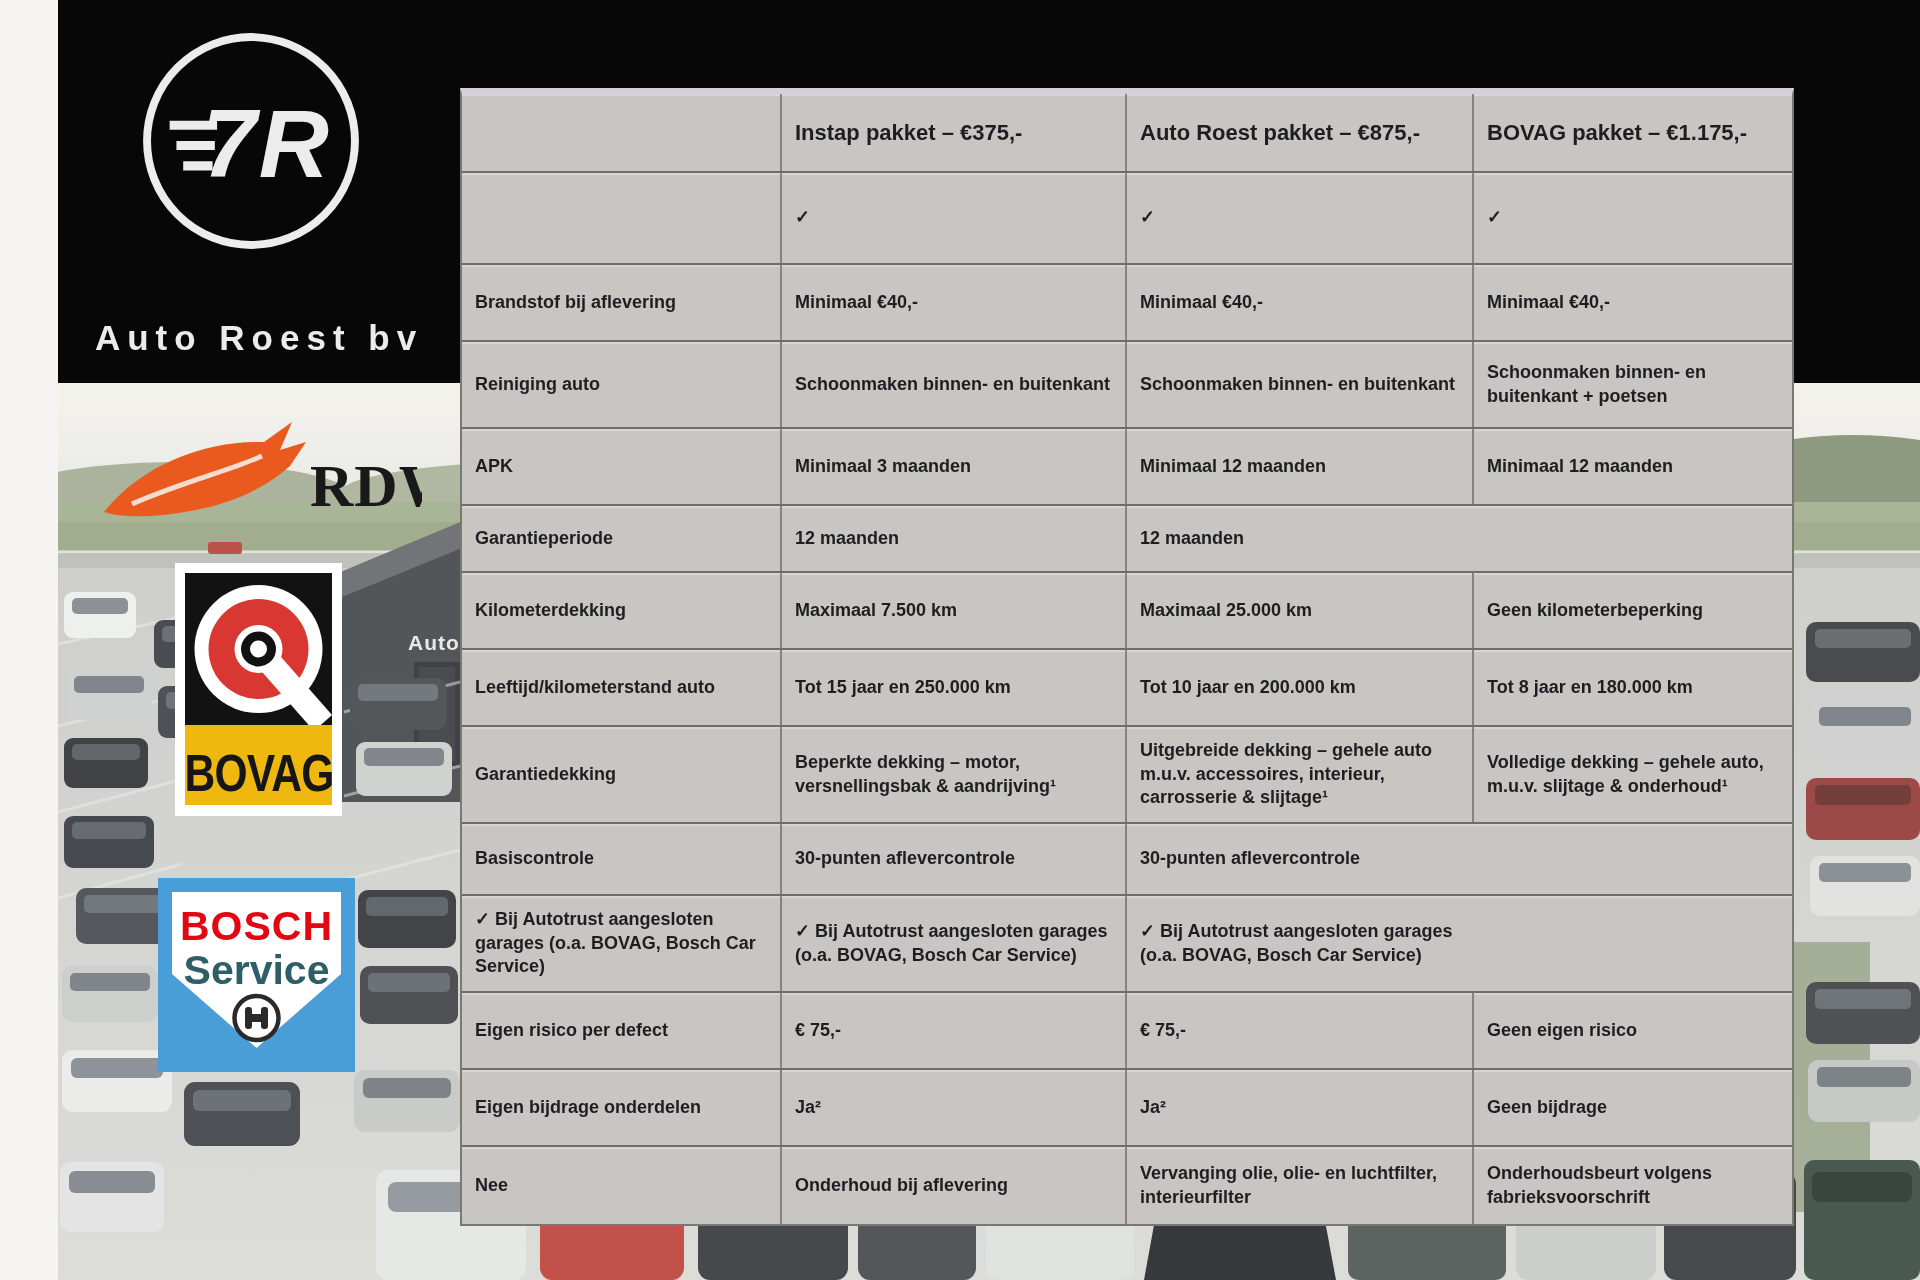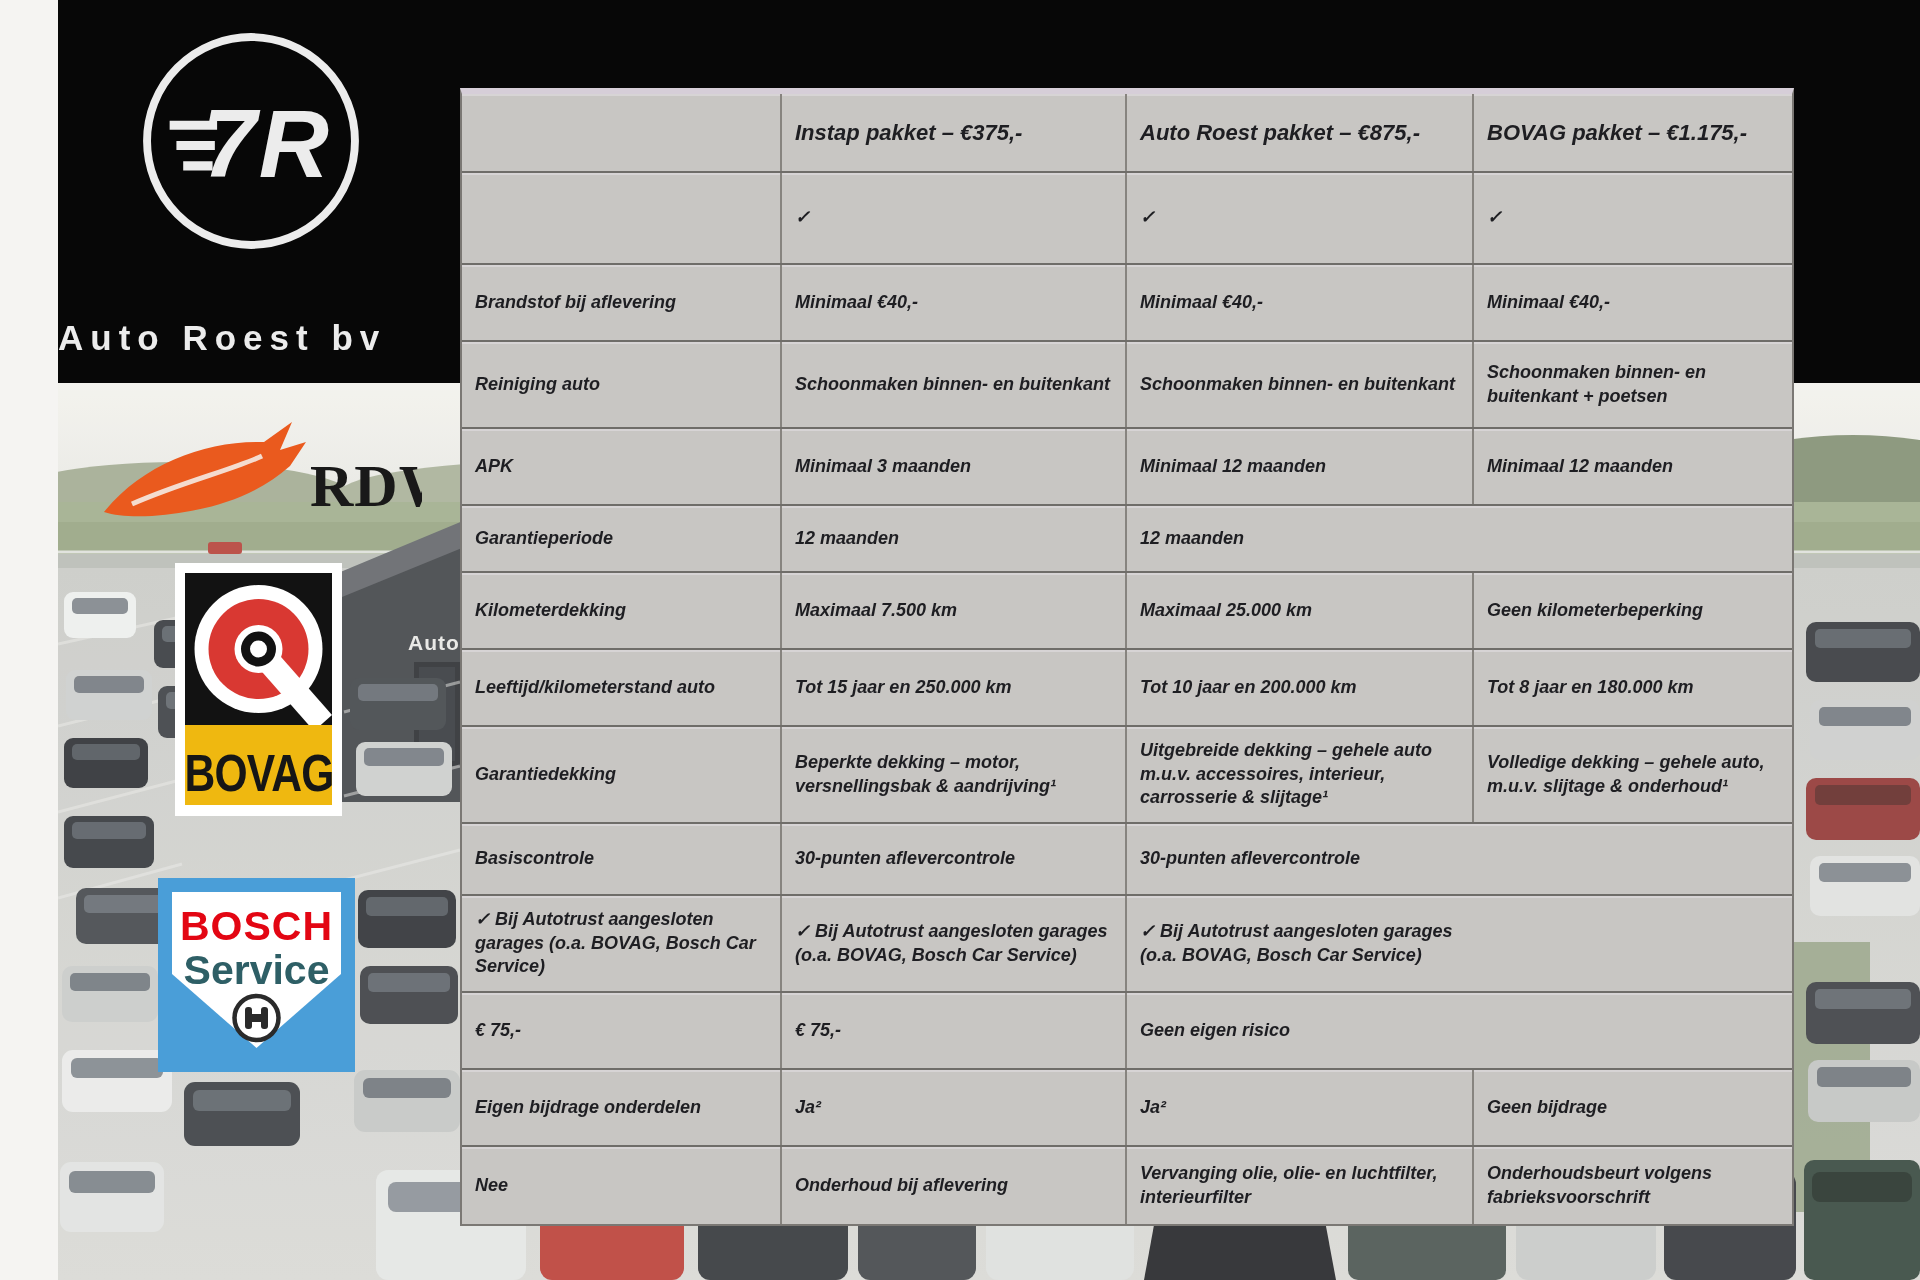--- a/index.html
+++ b/index.html
@@ -4,32 +4,32 @@
 <style>
   html,body{margin:0;padding:0;background:#111;}
   .canvas{position:relative;width:1920px;height:1280px;overflow:hidden;background:#f5f4f2;
           font-family:"Liberation Sans", sans-serif;}
   
   .top-band{position:absolute;left:58px;top:0;width:1862px;height:383px;background:#070707;}
   
   .scene{position:absolute;left:58px;top:382px;width:1862px;height:898px;display:block;}
   
   .brand-logo{position:absolute;left:138px;top:28px;width:226px;height:226px;}
-  .brand-name{position:absolute;left:58px;top:318px;width:402px;text-align:left;
+  .brand-name{position:absolute;left:58px;top:318px;width:402px;text-align:center;
               color:#ececec;font-size:35px;font-weight:bold;letter-spacing:7px;}
   
   .rdw{position:absolute;left:92px;top:412px;width:330px;height:118px;}
   .bovag{position:absolute;left:175px;top:563px;width:167px;height:253px;}
   .bosch{position:absolute;left:158px;top:878px;width:197px;height:194px;}
   
   .pkg-table{position:absolute;left:460px;top:88px;width:1330px;background:#c8c6c3;
              border:2px solid #7b7874;border-top:6px solid #d6ced8;color:#1e1e22;}
   .tr{display:grid;grid-template-columns:318px 345px 347px 316px;box-shadow:inset 0 2px 0 rgba(233,229,236,.45);}
   .tr + .tr{border-top:2px solid #6f6d69;}
-  .td{display:flex;align-items:center;padding:0 10px 0 13px;font-size:18px;font-weight:bold;line-height:1.32;font-style:italic;}
+  .td{display:flex;align-items:center;padding:0 10px 0 13px;font-size:18px;font-weight:bold;line-height:1.32;}
   .td + .td{border-left:2px solid #87847f;}
   .td.c0{padding-right:6px;}
   .th{font-size:22px;}
   .rh77{height:77px}.rh90{height:90px}.rh75{height:75px}.rh85{height:85px}
   .rh65{height:65px}.rh95{height:95px}.rh70{height:70px}
 </style>
 </head>
 <body>
 
 <div class="canvas">
@@ -239,20 +239,21 @@
       <div class="td">Basiscontrole</div>
       <div class="td">30-punten aflevercontrole</div>
       <div class="td">30-punten aflevercontrole</div>
     </div>
     <div class="tr rh95">
       <div class="td">✓ Bij Autotrust aangesloten garages (o.a. BOVAG, Bosch Car Service)</div>
       <div class="td">✓ Bij Autotrust aangesloten garages (o.a. BOVAG, Bosch Car Service)</div>
       <div class="td">✓ Bij Autotrust aangesloten garages (o.a. BOVAG, Bosch Car Service)</div>
     </div>
     <div class="tr rh75">
+      <div class="td c0">Eigen risico per defect</div>
       <div class="td">€ 75,-</div>
       <div class="td">€ 75,-</div>
       <div class="td">Geen eigen risico</div>
     </div>
     <div class="tr rh75">
       <div class="td c0">Eigen bijdrage onderdelen</div>
       <div class="td">Ja²</div>
       <div class="td">Ja²</div>
       <div class="td">Geen bijdrage</div>
     </div>

